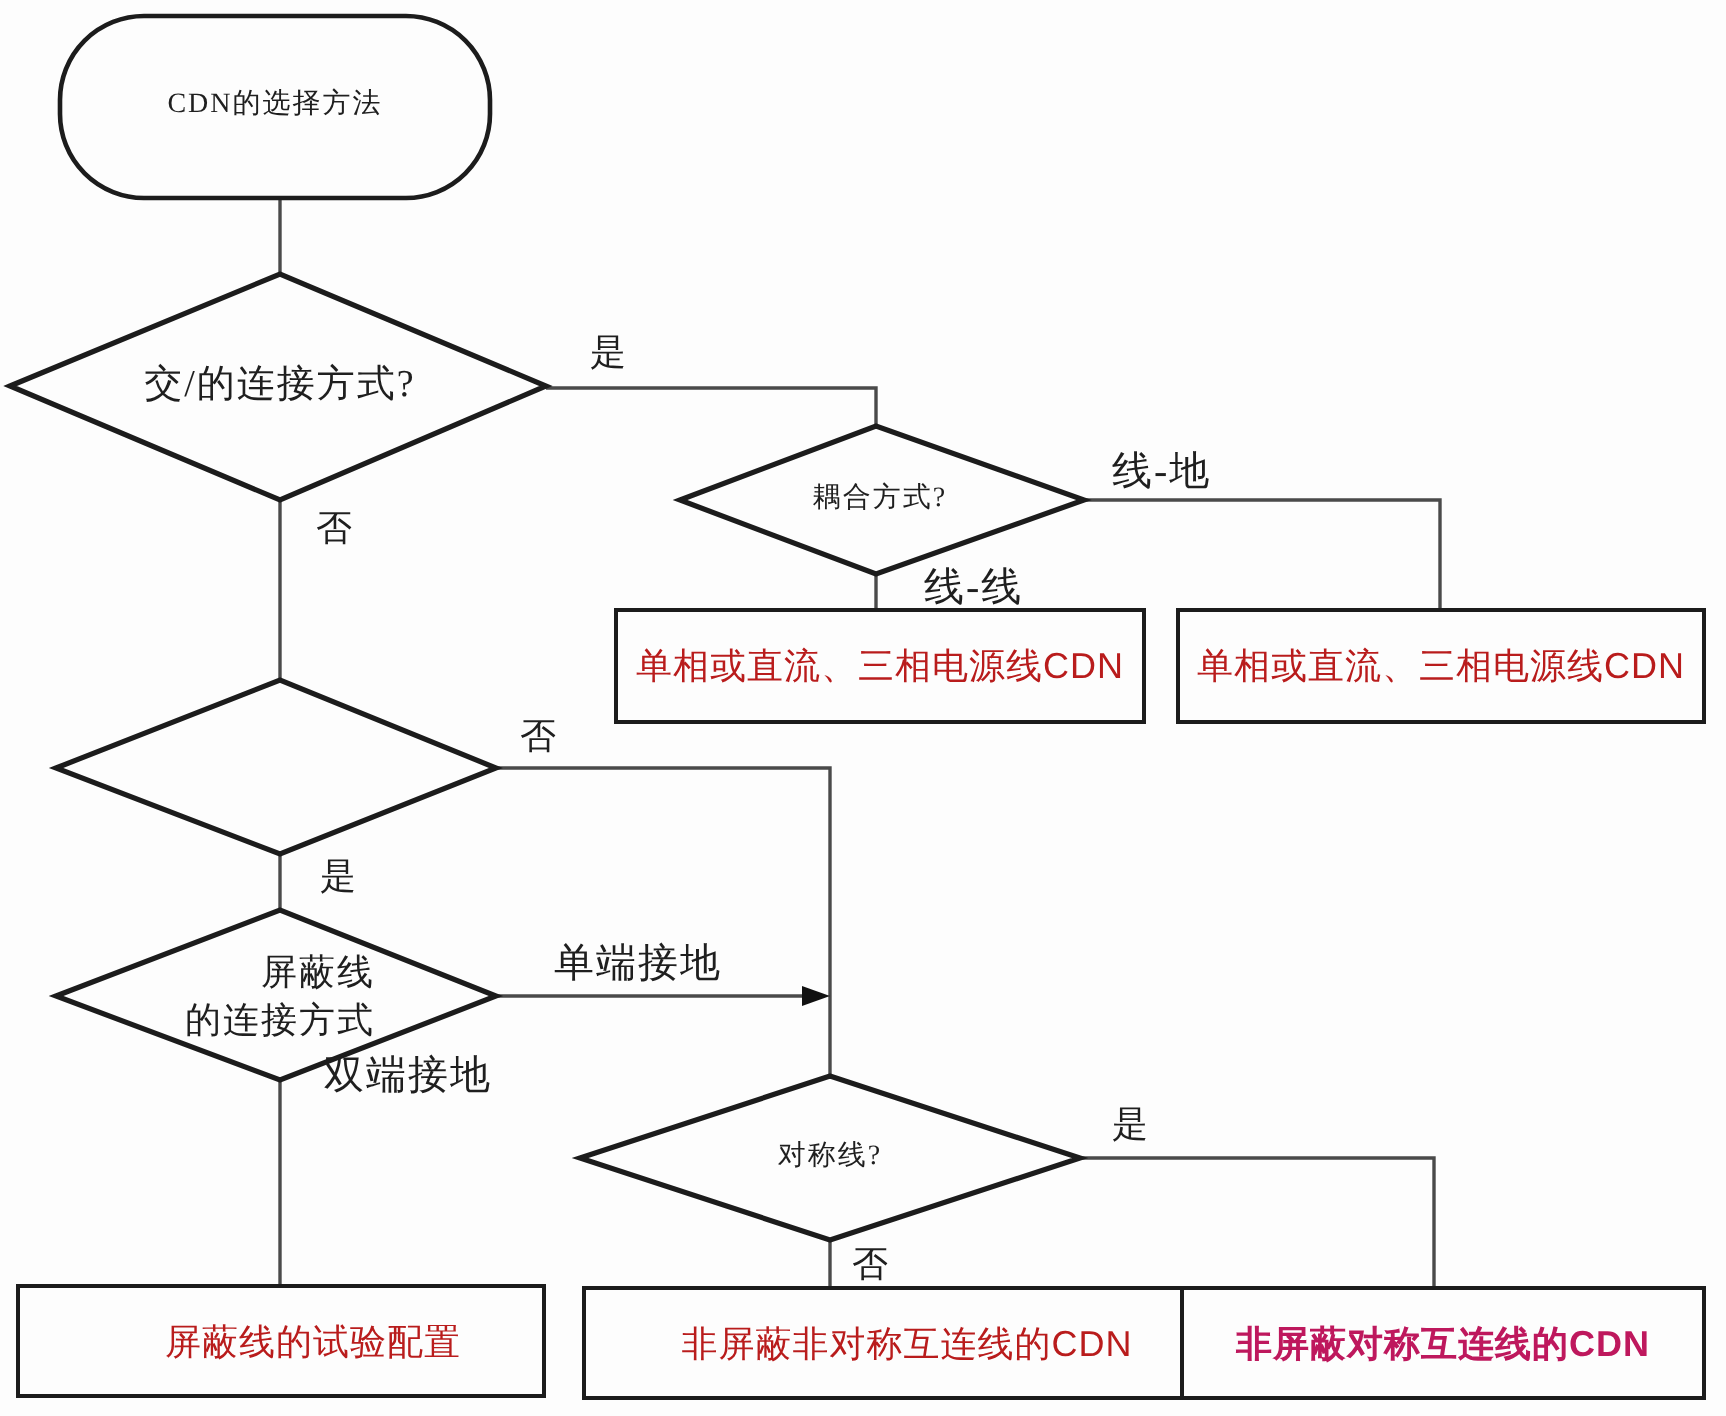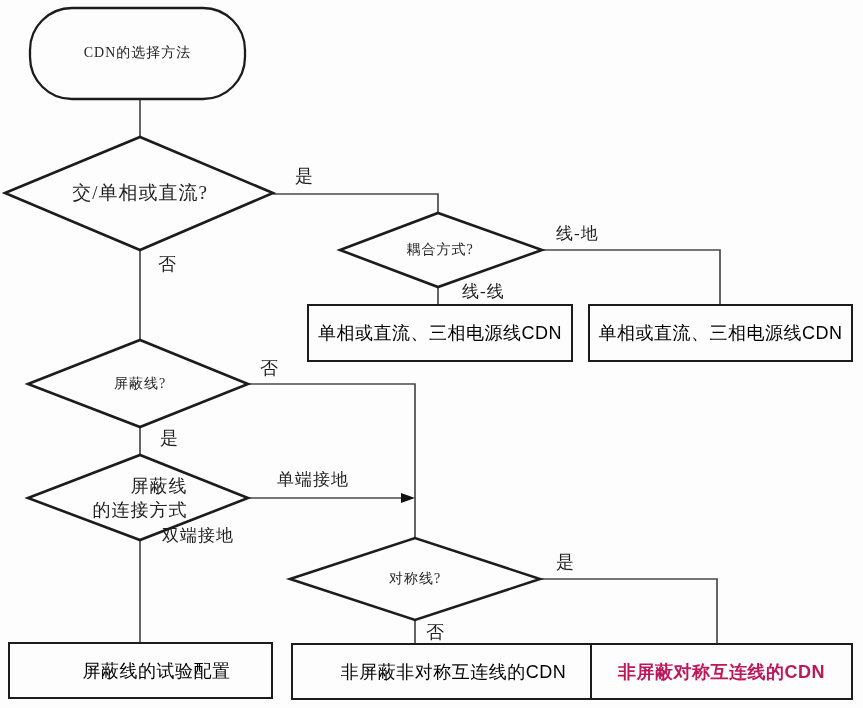--- a/index.html
+++ b/index.html
@@ -22,30 +22,30 @@
   .shape{fill:var(--background);stroke:var(--shape-border);stroke-width:2.6;}
   .stadium{fill:var(--background);stroke:var(--shape-border);stroke-width:2.3;}
   .connector{fill:none;stroke:var(--connector);stroke-width:1.7;}
   .arrowhead{fill:#111;stroke:none;}
   .nodelabel{
     position:absolute;display:flex;align-items:center;justify-content:center;
     text-align:center;font-size:14px;letter-spacing:1px;color:var(--text);
     white-space:pre-line;line-height:1.35;
   }
   .edgelabel{
-    position:absolute;font-size:17px;letter-spacing:1px;color:var(--text);
+    position:absolute;font-size:20px;letter-spacing:1px;color:var(--text);
     white-space:nowrap;
   }
   .resultbox{
     position:absolute;border:2.6px solid var(--shape-border);
     background:var(--background);
     display:flex;align-items:center;justify-content:center;
     text-align:center;
     font-family:"Liberation Sans", sans-serif;
-    font-size:18px;color:#000000;letter-spacing:0.5px;
+    font-size:18px;color:#b91c1c;letter-spacing:0.5px;
     box-sizing:border-box;
   }
   .resultbox.bold{font-weight:bold;color:#be185d;}
 </style>
 </head>
 <body>
 
 <div class="canvas">
 
   <svg class="layer" viewBox="0 0 863 708">
@@ -65,23 +65,22 @@
 
     <rect class="stadium" x="30" y="8" width="215" height="91" rx="42" ry="42"></rect>
     <polygon class="shape" points="5,193 140,137 273,193 140,250"></polygon>
     <polygon class="shape" points="340,250 438,213 542,250 438,287"></polygon>
     <polygon class="shape" points="28,384 140,340 248,384 140,427"></polygon>
     <polygon class="shape" points="28,498 140,455 248,498 140,540"></polygon>
     <polygon class="shape" points="290,579 415,538 540,579 415,620"></polygon>
   </svg>
 
   <div class="nodelabel" style="left:30px;top:8px;width:215px;height:91px;font-size:14px;">CDN的选择方法</div>
-  <div class="nodelabel" style="left:30px;top:160px;width:220px;height:66px;font-size:19px;">交/单相或直流?</div>
+  <div class="nodelabel" style="left:30px;top:160px;width:220px;height:66px;font-size:19px;">交/的连接方式?</div>
   <div class="nodelabel" style="left:360px;top:228px;width:160px;height:44px;">耦合方式?</div>
-  <div class="nodelabel" style="left:60px;top:363px;width:160px;height:42px;">屏蔽线?</div>
   <div class="nodelabel" style="left:50px;top:464px;width:180px;height:68px;font-size:18px;text-align:right;">屏蔽线
 的连接方式</div>
   <div class="nodelabel" style="left:335px;top:558px;width:160px;height:42px;">对称线?</div>
 
   <div class="resultbox" style="left:307px;top:304px;width:266px;height:58px;">单相或直流、三相电源线CDN</div>
   <div class="resultbox" style="left:588px;top:304px;width:265px;height:58px;">单相或直流、三相电源线CDN</div>
   <div class="resultbox" style="left:8px;top:642px;width:265px;height:57px;padding-left:32px;">屏蔽线的试验配置</div>
   <div class="resultbox" style="left:291px;top:643px;width:325px;height:57px;">非屏蔽非对称互连线的CDN</div>
   <div class="resultbox bold" style="left:590px;top:643px;width:263px;height:57px;">非屏蔽对称互连线的CDN</div>
 

